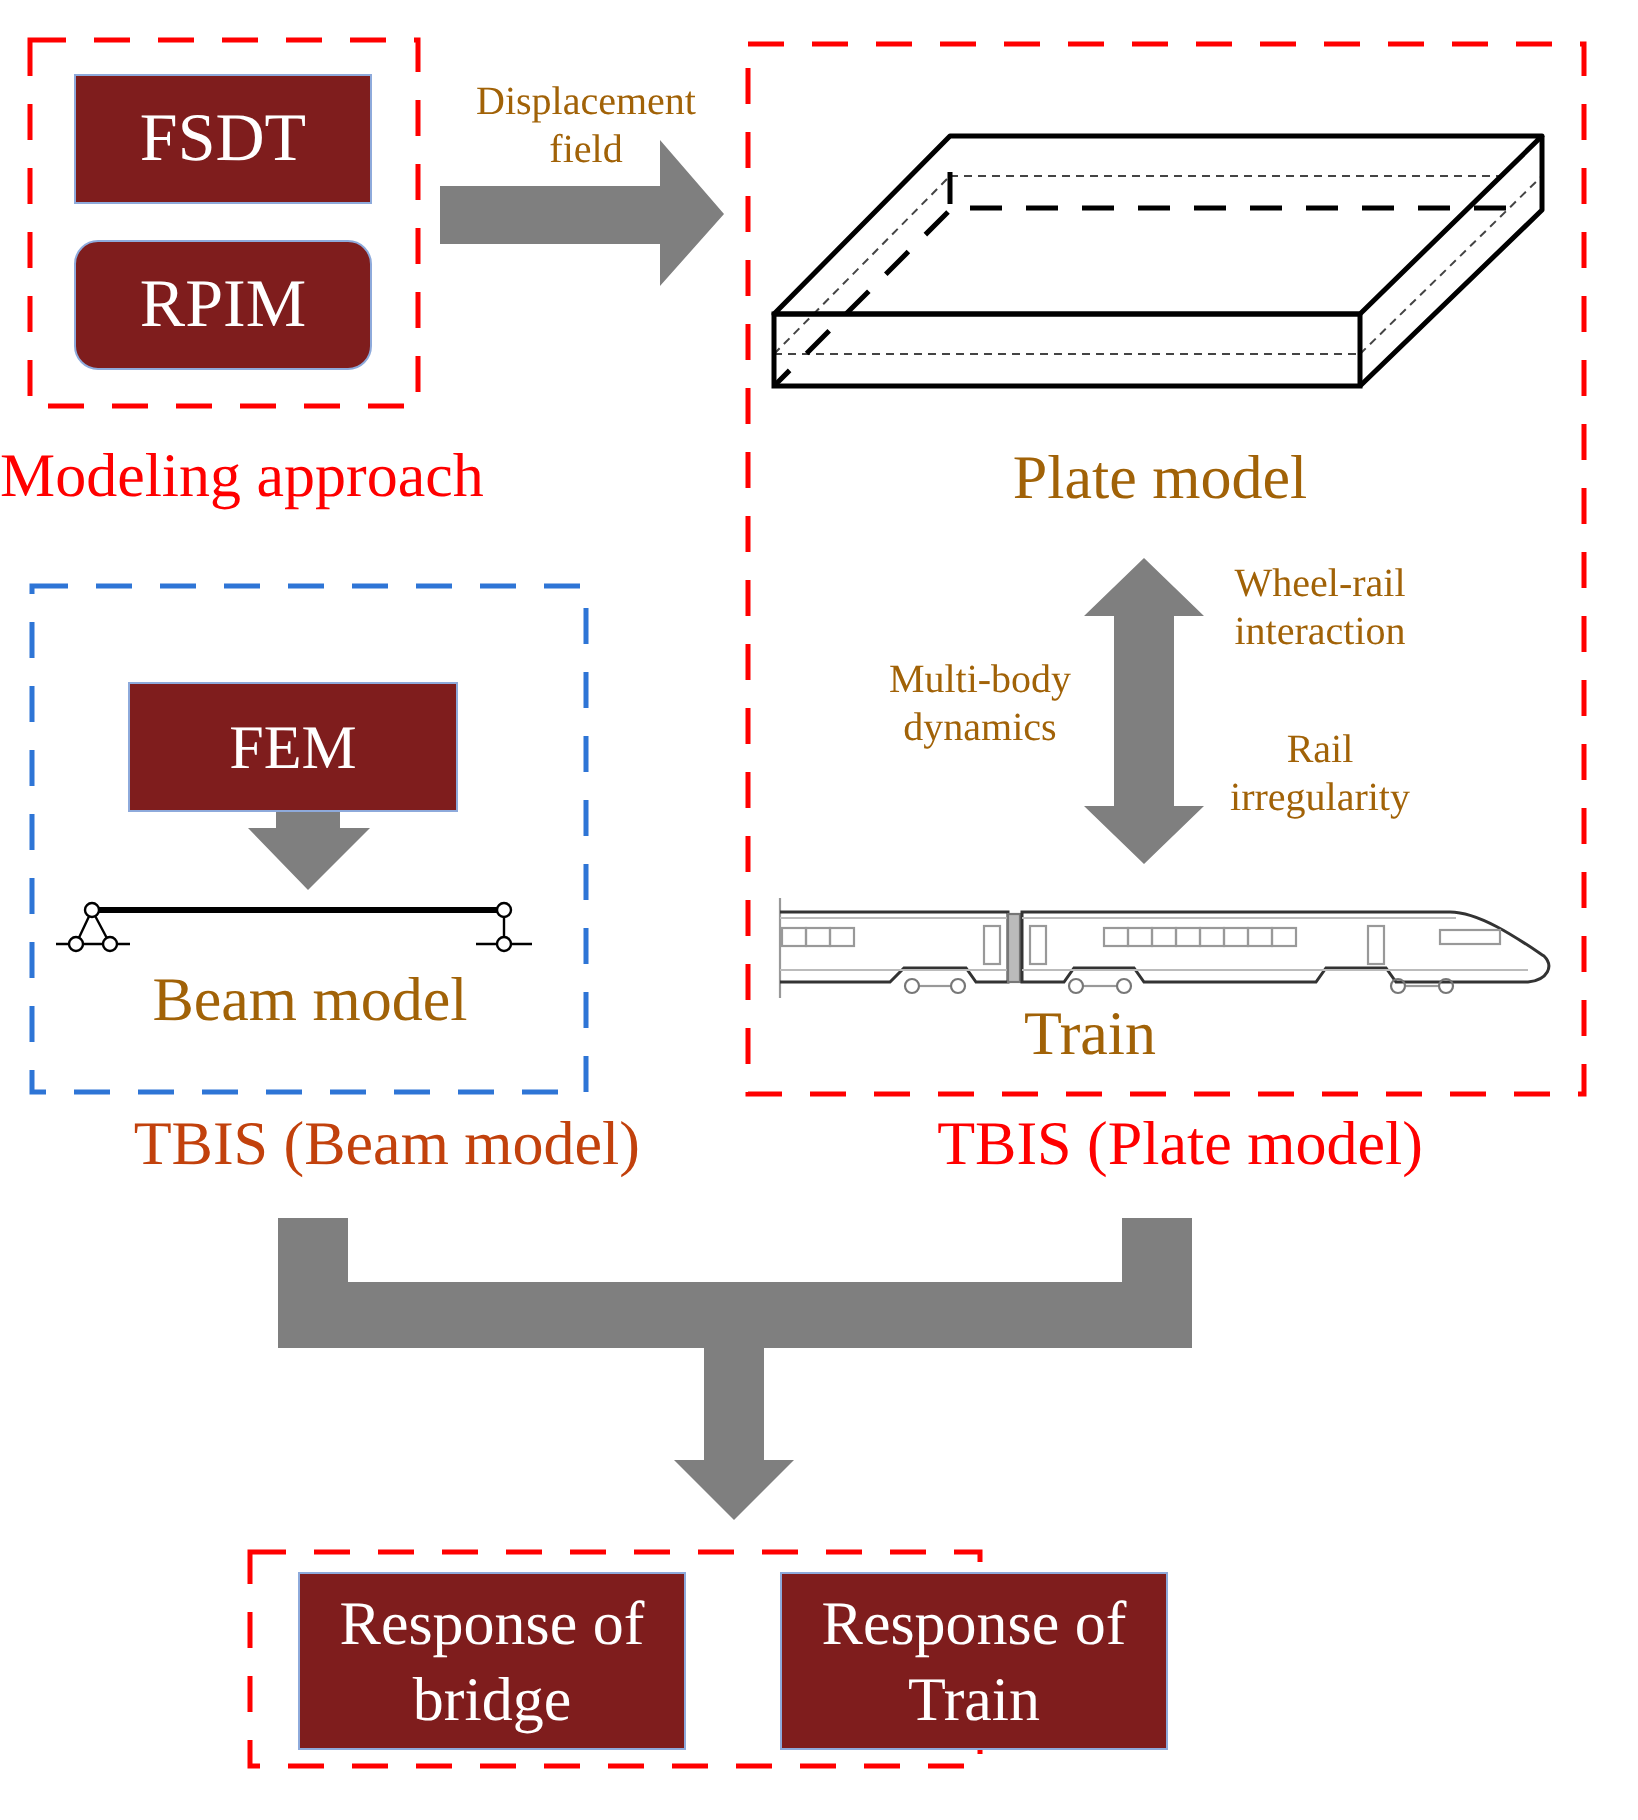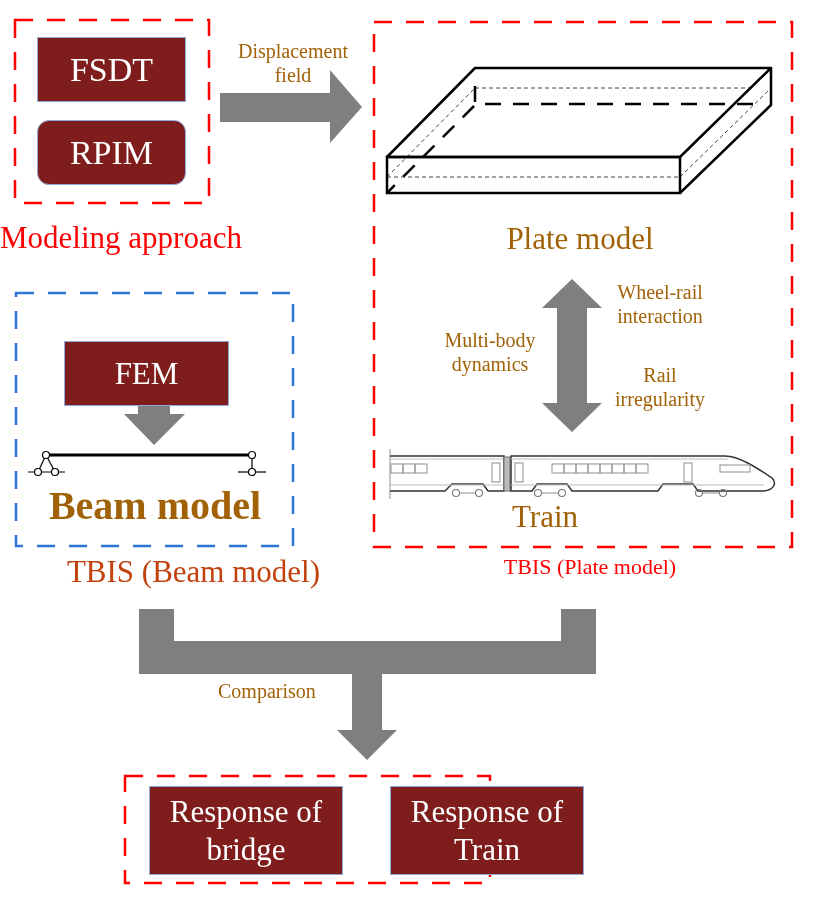--- a/index.html
+++ b/index.html
@@ -124,30 +124,29 @@
 </div>
 <div class="lbl" style="left:600px; top:281px; width:120px; font-size:20px;">
   <div>Wheel-rail</div>
   <div>interaction</div>
 </div>
 <div class="lbl" style="left:600px; top:364px; width:120px; font-size:20px;">
   <div>Rail</div>
   <div>irregularity</div>
 </div>
 <div class="lbl" style="left:480px; top:499px; width:130px; font-size:31px;">Train</div>
-<div class="lbl" style="left:420px; top:554px; width:340px; font-size:22px; color:#ff0000;">TBIS (Plate model)</div>
+<div class="lbl" style="left:420px; top:554px; width:340px; font-size:31px; color:#ff0000;">TBIS (Plate model)</div>
 
 <div class="bluebox" style="left:64px; top:311px; width:165px; height:65px; font-size:31px;margin-top:30px;">
   <span>FEM</span>
 </div>
-<div class="lbl" style="left:40px; top:482px; width:230px; font-size:40px;font-weight:bold;">Beam model</div>
+<div class="lbl" style="left:40px; top:482px; width:230px; font-size:31px;">Beam model</div>
 <div class="lbl" style="left:0px; top:554px; width:320px; font-size:31px; color:#c2410c;text-align:right;">TBIS (Beam model)</div>
 
 <div class="lbl" style="left:218px; top:680px; width:130px; font-size:20px; text-align:left;">
-  <div>Comparison</div>
 </div>
 
 <div class="bluebox" style="left:149px; top:786px; width:194px; height:89px; font-size:31px; flex-direction:column; line-height:1.2;">
   <div>Response of</div>
   <div>bridge</div>
 </div>
 <div class="bluebox" style="left:390px; top:786px; width:194px; height:89px; font-size:31px; flex-direction:column; line-height:1.2;">
   <div>Response of</div>
   <div>Train</div>
 </div>

